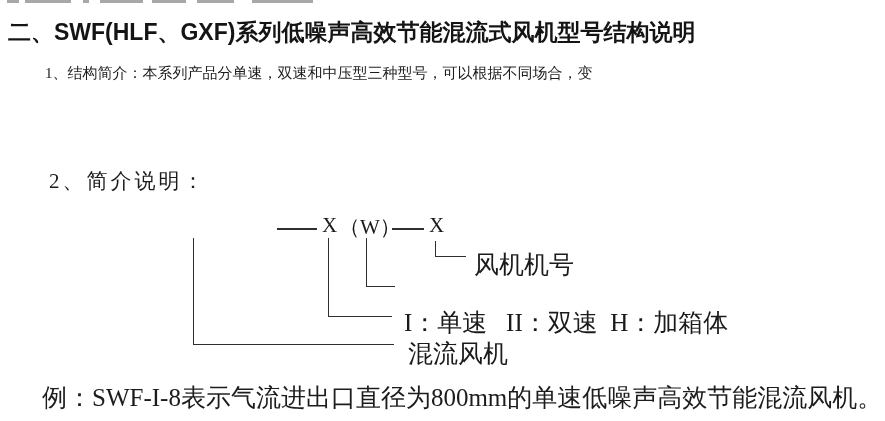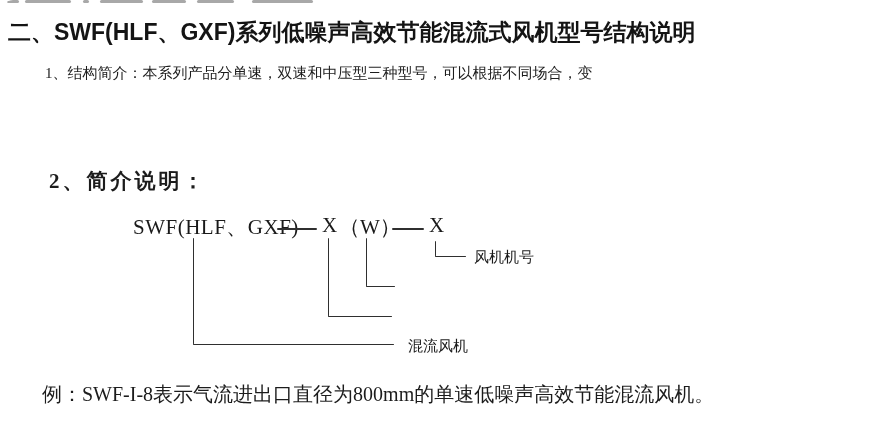--- a/index.html
+++ b/index.html
@@ -1,15 +1,15 @@
 <!DOCTYPE html>
 <html><head>
 <meta charset="utf-8">
 <style>
-  * { margin: 0; padding: 0; box-sizing: border-box; border-radius: 13px; }
+  * { margin: 0; padding: 0; box-sizing: border-box; }
   html, body { background: #ffffff; }
   .page {
     position: relative;
     width: 885px;
     height: 421px;
     background: #ffffff;
     overflow: hidden;
     font-family: "Liberation Serif", serif;
     color: #1c1c1c;
   }
@@ -39,21 +39,20 @@
     font-size: 15px;
     line-height: 29px;
     white-space: nowrap;
   }
   .intro .indent { padding-left: 41px; }
   .sec2 {
     position: absolute;
     left: 49px; top: 167px;
     font-size: 21px;
     letter-spacing: 3px;
-    font-weight: bold;
   }
 
   
   .formula-part {
     position: absolute;
     top: 213px;
     font-size: 21px;
     white-space: pre;
     color: #1a1a1a;
   }
@@ -72,33 +71,33 @@
   .h-long { left: 193px; top: 344px; width: 201px; }
   .v-x1   { left: 328px; top: 238px; height: 78px; }
   .h-x1   { left: 328px; top: 316px; width: 64px; }
   .v-w    { left: 366px; top: 238px; height: 48px; }
   .h-w    { left: 366px; top: 286px; width: 29px; }
   .v-x2   { left: 435px; top: 241px; height: 15px; }
   .h-x2   { left: 435px; top: 256px; width: 31px; }
 
   .diag-label {
     position: absolute;
-    font-size: 15px;
+    font-size: 25px;
     white-space: pre;
     color: #1a1a1a;
   }
   .lbl-fan-size   { left: 474px; top: 248px; }
   .lbl-roof-type  { left: 404px; top: 276px; }
   .lbl-speed-type { left: 404px; top: 306px; }
   .lbl-mixed-flow { left: 408px; top: 337px; }
 
   .example {
     position: absolute;
     left: 42px; top: 381px;
-    font-size: 20px;
+    font-size: 25px;
     white-space: nowrap;
     text-align: center;
   }
 </style>
 </head>
 <body>
 
 <div class="page">
 
   <div class="frag f1"></div>
@@ -110,34 +109,34 @@
   <div class="frag f7"></div>
 
   <div class="title">二、SWF(HLF、GXF)系列低噪声高效节能混流式风机型号结构说明</div>
 
   <div class="intro">
     <div class="indent">1、结构简介：本系列产品分单速，双速和中压型三种型号，可以根据不同场合，变</div>
   </div>
 
   <div class="sec2">2、简介说明：</div>
 
-  <span class="formula-part fp-prefix">SWF(HLF、GXF)</span>
   <div class="hline dash1"></div>
   <span class="formula-part fp-x1">X</span>
   <span class="formula-part fp-w">（W）</span>
   <div class="hline dash2"></div>
   <span class="formula-part fp-x2">X</span>
 
   <div class="vline v-long"></div>
   <div class="hline h-long"></div>
   <div class="vline v-x1"></div>
   <div class="hline h-x1"></div>
   <div class="vline v-w"></div>
   <div class="hline h-w"></div>
   <div class="vline v-x2"></div>
   <div class="hline h-x2"></div>
 
   <div class="diag-label lbl-fan-size">风机机号</div>
+  <div class="diag-label lbl-speed-type">I：单速   II：双速  H：加箱体</div>
   <div class="diag-label lbl-mixed-flow">混流风机</div>
 
   <div class="example">例：SWF-I-8表示气流进出口直径为800mm的单速低噪声高效节能混流风机。</div>
 
 </div>
 
 </body></html>

